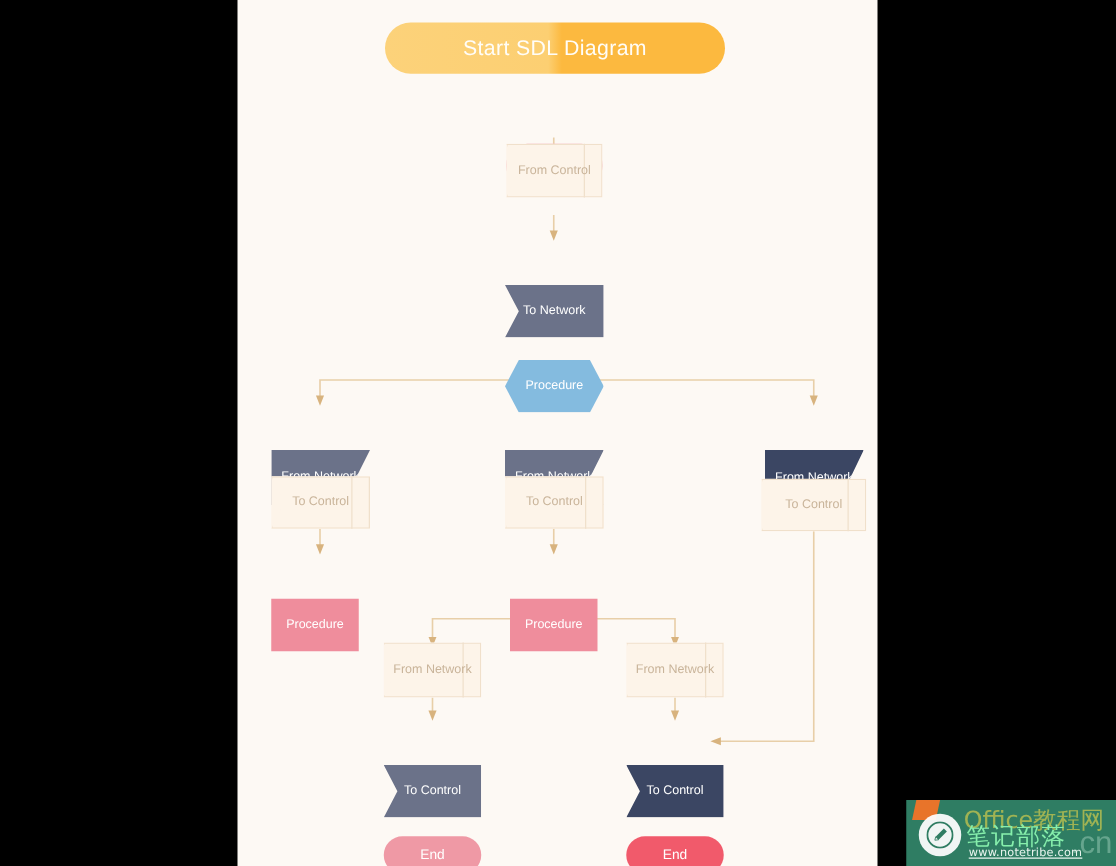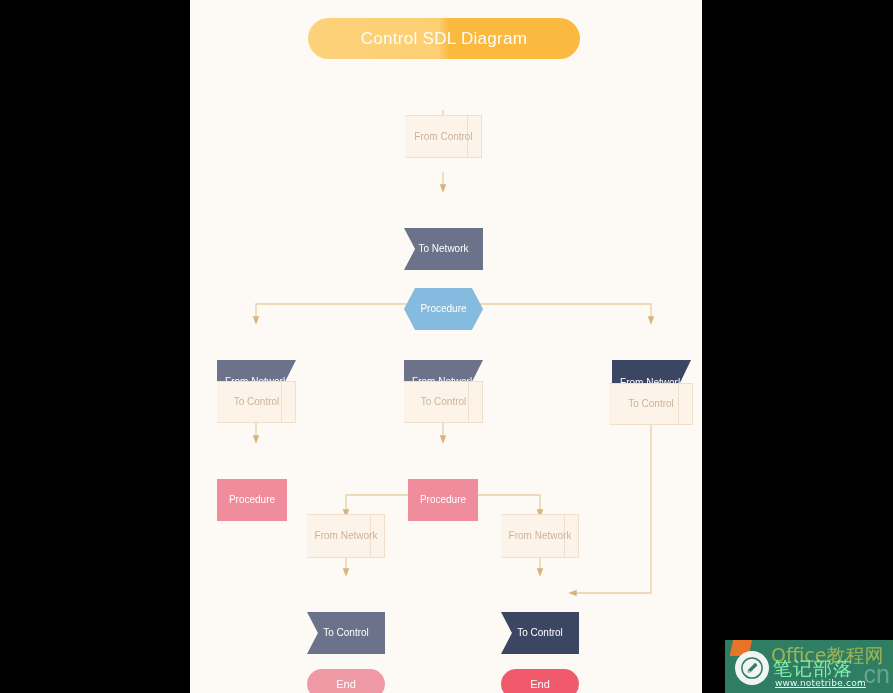--- a/index.html
+++ b/index.html
@@ -109,21 +109,21 @@
         <path d="M156,558 L156,573"></path>
         <path d="M156,615 L156,630"></path>
 
         <path d="M350,558 L350,573"></path>
         <path d="M350,615 L350,630"></path>
 
         <path d="M461,425 L461,593 L382,593"></path>
       </g>
     </svg>
 
-    <div id="title">Control SDL Diagram</div>
+    <div id="title">Start SDL Diagram</div>
 
     <div class="node pill pill-start" style="left:215px;top:76px;width:77px;height:35px;">
       <span>Start</span>
     </div>
 
     <div class="cream notch-left" style="left:215px;top:115px;width:77px;height:43px;">
       <div class="body"></div>
       <div class="divider"></div>
       <div class="txt">
           <span>From Control</span>

